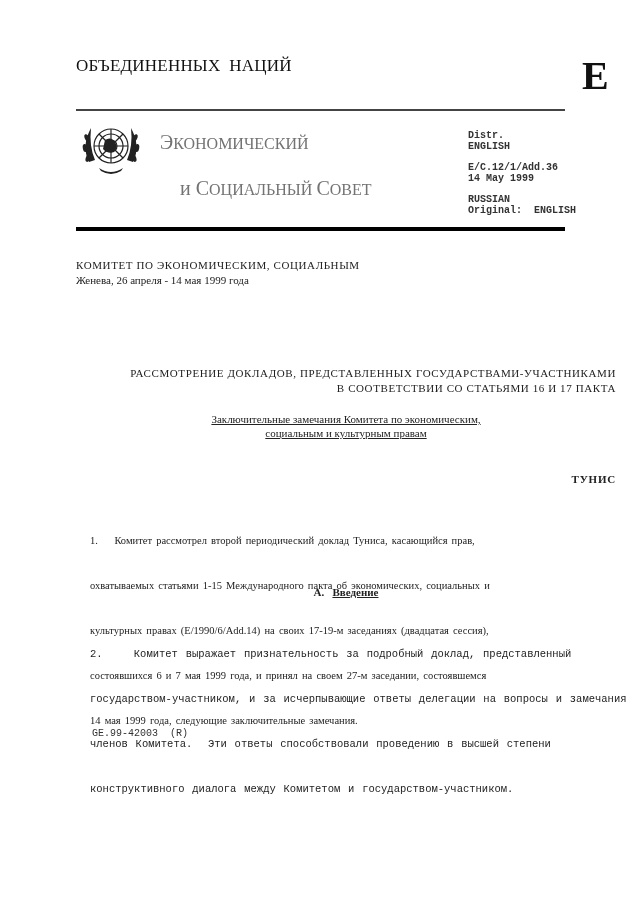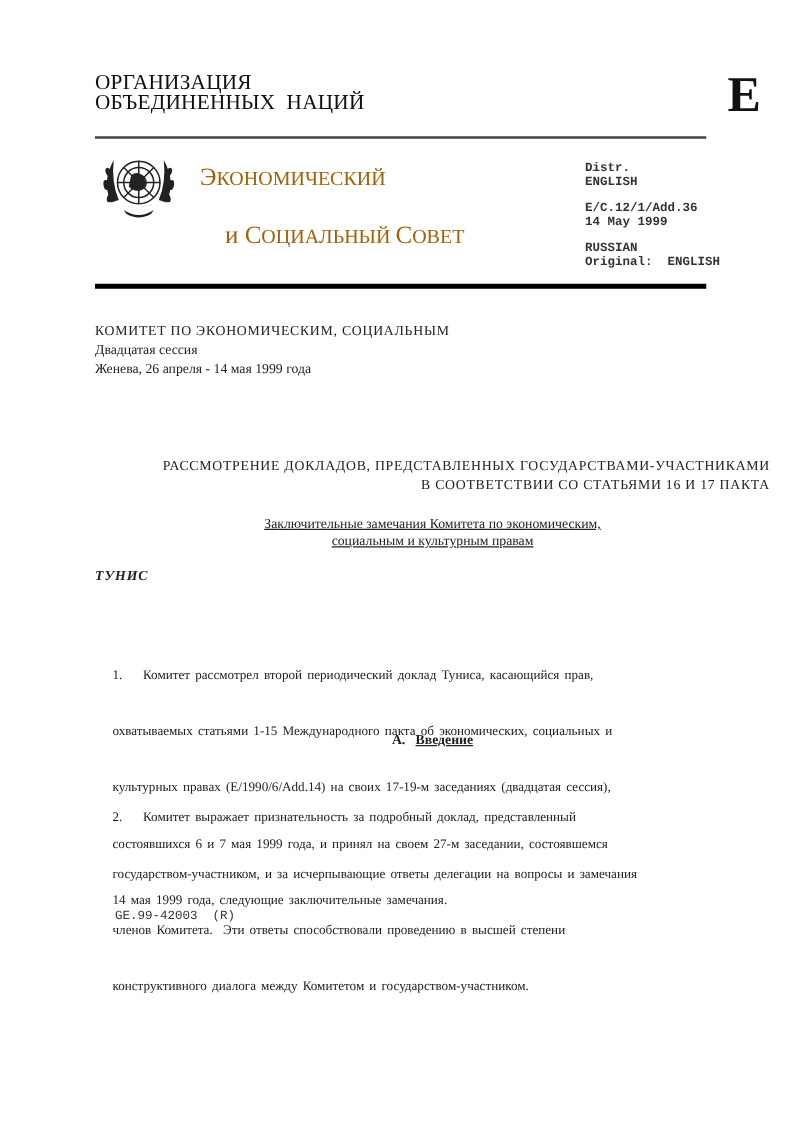--- a/index.html
+++ b/index.html
@@ -7,48 +7,47 @@
   .abs { position: absolute; }
   .serif { font-family: "Liberation Serif", "DejaVu Serif", serif; }
   .mono { font-family: "Liberation Mono", "DejaVu Sans Mono", monospace; }
 
   .org { left: 76px; top: 58px; font-size: 17px; line-height: 16px; letter-spacing: 0.2px; color: #111; }
   .big-e { left: 582px; top: 56px; font-size: 40px; font-weight: bold; line-height: 40px; color: #111; }
   .rule-thin { left: 76px; top: 109px; width: 489px; height: 2px; background: #444; }
   .rule-thick { left: 76px; top: 227px; width: 489px; height: 4px; background: #000; }
 
   .logo { left: 79px; top: 118px; width: 64px; height: 60px; }
-  .council { left: 160px; top: 131px; font-size: 20px; line-height: 22px; color: #a16207; }
+  .council { left: 160px; top: 131px; font-size: 20px; line-height: 22px; color: #737373; }
   .council .sc { font-size: 16px; }
 
   .meta { left: 468px; top: 130px; font-size: 10px; line-height: 11px; color: #333; font-weight: bold; }
   .meta .gap { height: 10px; }
 
   .committee { left: 76px; top: 258px; font-size: 11px; line-height: 15px; color: #222; }
   .committee .caps { letter-spacing: 0.6px; }
   .committee .indent { padding-left: 7px; }
 
   .title { left: 76px; top: 366px; width: 540px; text-align: right; font-size: 11px; line-height: 15px; letter-spacing: 0.6px; color: #222; }
   .subtitle { left: 76px; top: 412px; width: 540px; text-align: center; font-size: 11px; line-height: 14px; color: #222; }
   .subtitle span { text-decoration: underline; }
-  .country { left: 76px; top: 455px; width: 540px; text-align: left; font-size: 11px; font-weight: bold; letter-spacing: 0.8px; color: #222; font-style: italic; }
+  .country { left: 76px; top: 473px; width: 540px; text-align: right; font-size: 11px; font-weight: bold; letter-spacing: 0.8px; color: #222; }
 
   .para { left: 90px; width: 500px; font-size: 10.5px; line-height: 15px; color: #222; word-spacing: 1.5px; white-space: pre; }
   .p1 { top: 503px; }
-  .p2 { top: 617px; }
+  .p2 { top: 617px; font-family: Liberation Mono, monospace; }
   .section { left: 76px; top: 586px; width: 540px; text-align: center; font-size: 11px; color: #222; font-weight: bold; }
   .section .lbl { text-decoration: underline; }
 
   .footer { left: 92px; top: 728px; font-size: 10px; color: #333; white-space: pre; }
 </style>
 </head>
 <body>
 
 <div class="abs serif org">
-  <div>ОРГАНИЗАЦИЯ</div>
   <div style="white-space:pre">ОБЪЕДИНЕННЫХ  НАЦИЙ</div>
 </div>
 <div class="abs serif big-e">E</div>
 <div class="abs rule-thin"></div>
 
 <div class="abs logo">
   <svg width="64" height="60" viewBox="0 0 64 60">
     <g fill="none" stroke="#222" stroke-width="1.2">
       <circle cx="32" cy="28" r="17"></circle>
       <circle cx="32" cy="28" r="12"></circle>
@@ -90,21 +89,20 @@
   <div>14 May 1999</div>
   <div class="gap"></div>
   <div>RUSSIAN</div>
   <div style="white-space:pre">Original:  ENGLISH</div>
 </div>
 
 <div class="abs rule-thick"></div>
 
 <div class="abs serif committee">
   <div class="caps">КОМИТЕТ ПО ЭКОНОМИЧЕСКИМ, СОЦИАЛЬНЫМ</div>
-  <div>Двадцатая сессия</div>
   <div>Женева, 26 апреля - 14 мая 1999 года</div>
 </div>
 
 <div class="abs serif title">
   <div>РАССМОТРЕНИЕ ДОКЛАДОВ, ПРЕДСТАВЛЕННЫХ ГОСУДАРСТВАМИ-УЧАСТНИКАМИ</div>
   <div>В СООТВЕТСТВИИ СО СТАТЬЯМИ 16 И 17 ПАКТА</div>
 </div>
 
 <div class="abs serif subtitle">
   <div><span>Заключительные замечания Комитета по экономическим,</span></div>

